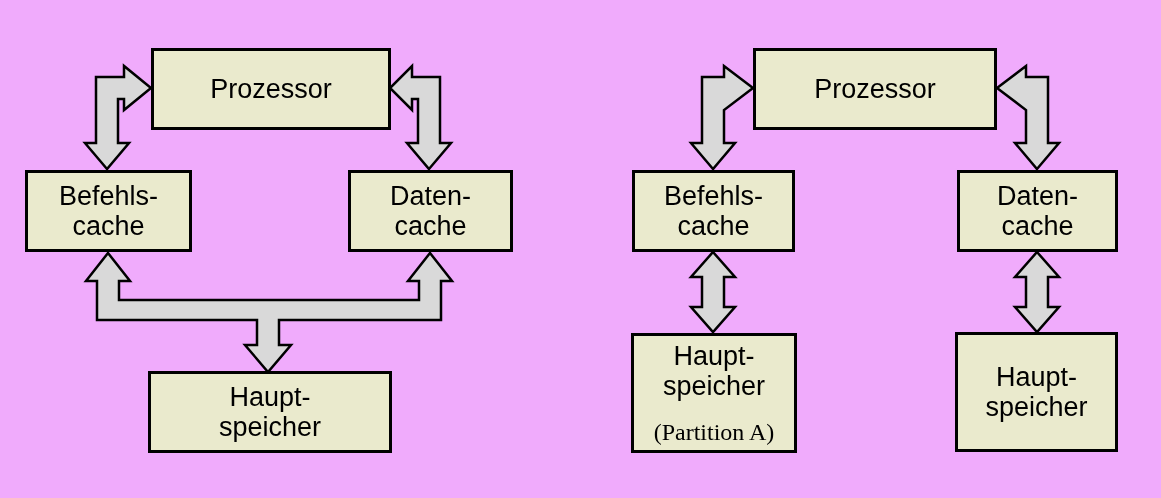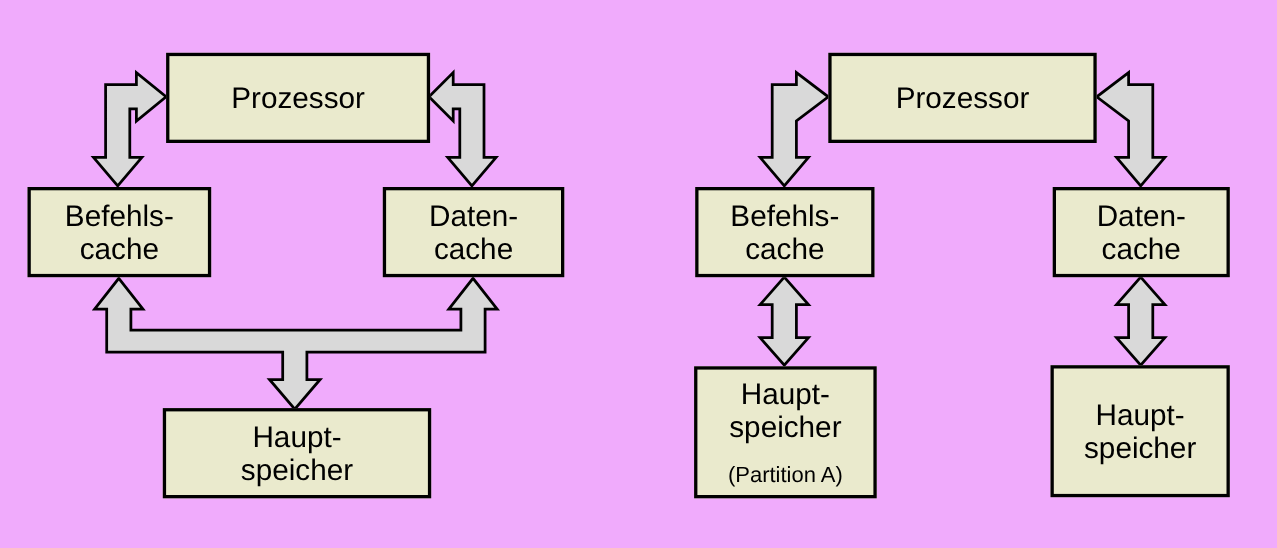--- a/index.html
+++ b/index.html
@@ -21,24 +21,25 @@
     justify-content:center;
     text-align:center;
     color:#000;
   }
   .label{
     font-size:27px;
     line-height:1.12;
     white-space:pre-line;
   }
   .sublabel{
-    font-size:20px;
+    font-size:24px;
     line-height:1.1;
     margin-top:18px;
     white-space:pre-line;
+    font-family:Liberation Serif, serif;
   }
   #arrow-layer{
     position:absolute;
     left:0;top:0;
     width:1161px;height:498px;
   }
   .arrow{
     fill:#D9D9D9;
     stroke:#000;
     stroke-width:2.5;

